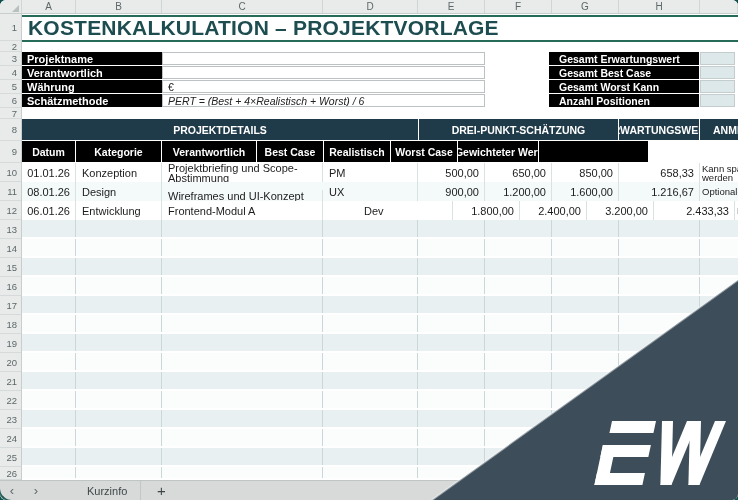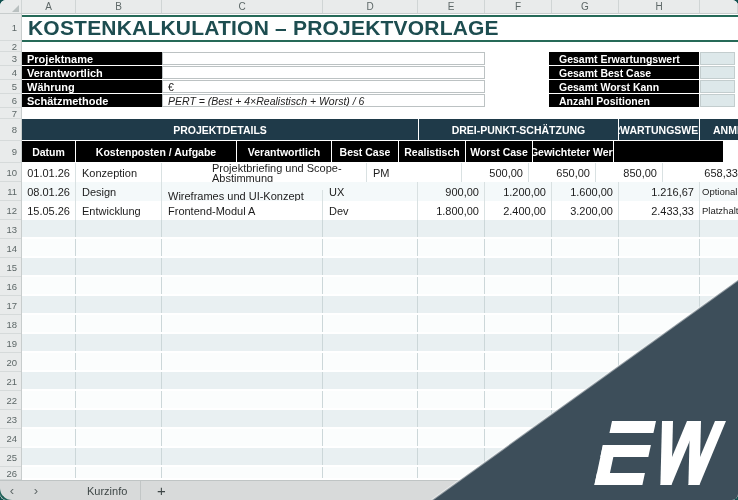--- a/index.html
+++ b/index.html
@@ -129,56 +129,56 @@
     </div>
   <div id="tablearea">
       <div class="trow" style="top: 119px; height: 21px;">
         <div class="cell navy bandcell" style="width: 396px;">PROJEKTDETAILS</div>
         <div class="cell navy bandcell" style="width: 199px;">DREI-PUNKT-SCHÄTZUNG</div>
         <div class="cell navy bandcell" style="width: 80px;">ERWARTUNGSWERT</div>
         <div class="cell navy bandcell" style="width: 110px;">ANMERKUNGEN</div>
       </div>
       <div class="trow" style="top: 141px; height: 21px;">
         <div class="cell teal headcell" style="width: 54px;">Datum</div>
-        <div class="cell teal headcell" style="width: 161px;">Kostenposten / Aufgabe</div>
+        <div class="cell teal headcell" style="width: 86px;">Kategorie</div>
         <div class="cell teal headcell" style="width: 95px;">Verantwortlich</div>
         <div class="cell teal headcell" style="width: 67px;">Best Case</div>
         <div class="cell teal headcell" style="width: 67px;">Realistisch</div>
         <div class="cell teal headcell" style="width: 67px;">Worst Case</div>
         <div class="cell teal headcell" style="width: 81px;">Gewichteter Wert</div>
         <div class="cell teal headcell" style="width: 110px;"></div>
       </div>
       <div class="trow datarow" style="top: 163px; height: 19px; background: rgb(255, 255, 255);">
         <div class="cell datacell num" style="width: 54px;">01.01.26</div>
         <div class="cell datacell" style="width: 86px;">Konzeption</div>
-        <div class="cell datacell c-wrap" style="width: 161px; margin-left: 44px;">Projektbriefing und Scope-Abstimmung</div>
+        <div class="cell datacell c-wrap" style="width: 161px;">Projektbriefing und Scope-Abstimmung</div>
         <div class="cell datacell" style="width: 95px;">PM</div>
         <div class="cell datacell num" style="width: 67px;">500,00</div>
         <div class="cell datacell num" style="width: 67px;">650,00</div>
         <div class="cell datacell num" style="width: 67px;">850,00</div>
         <div class="cell datacell num" style="width: 81px;">658,33</div>
         <div class="cell datacell note" style="width: 110px;">Kann spät
 werden</div>
       </div>
       <div class="trow datarow" style="top: 182px; height: 19px; background: rgb(244, 249, 250);">
         <div class="cell datacell num" style="width: 54px;">08.01.26</div>
         <div class="cell datacell" style="width: 86px;">Design</div>
         <div class="cell datacell" style="width: 161px; margin-top: 8px;">Wireframes und UI-Konzept</div>
         <div class="cell datacell" style="width: 95px;">UX</div>
         <div class="cell datacell num" style="width: 67px;">900,00</div>
         <div class="cell datacell num" style="width: 67px;">1.200,00</div>
         <div class="cell datacell num" style="width: 67px;">1.600,00</div>
         <div class="cell datacell num" style="width: 81px;">1.216,67</div>
         <div class="cell datacell note" style="width: 110px;">Optionale</div>
       </div>
       <div class="trow datarow" style="top: 201px; height: 19px; background: rgb(255, 255, 255);">
-        <div class="cell datacell num" style="width: 54px;">15.05.26</div>
+        <div class="cell datacell num" style="width: 54px;">06.01.26</div>
         <div class="cell datacell" style="width: 86px;">Entwicklung</div>
         <div class="cell datacell" style="width: 161px;">Frontend-Modul A</div>
-        <div class="cell datacell" style="width: 95px;">Dev</div>
+        <div class="cell datacell" style="width: 95px; margin-left: 35px;">Dev</div>
         <div class="cell datacell num" style="width: 67px;">1.800,00</div>
         <div class="cell datacell num" style="width: 67px;">2.400,00</div>
         <div class="cell datacell num" style="width: 67px;">3.200,00</div>
         <div class="cell datacell num" style="width: 81px;">2.433,33</div>
         <div class="cell datacell note" style="width: 110px;">Platzhalte</div>
       </div>
       <div class="trow bandrow" style="top: 220px; height: 19px; background: rgb(233, 240, 242);">
         <div class="cell bcell" style="width: 54px;"></div>
         <div class="cell bcell" style="width: 86px;"></div>
         <div class="cell bcell" style="width: 161px;"></div>

